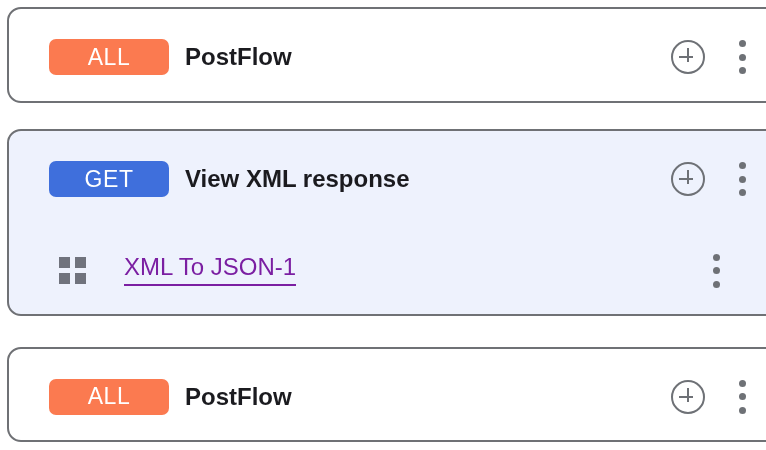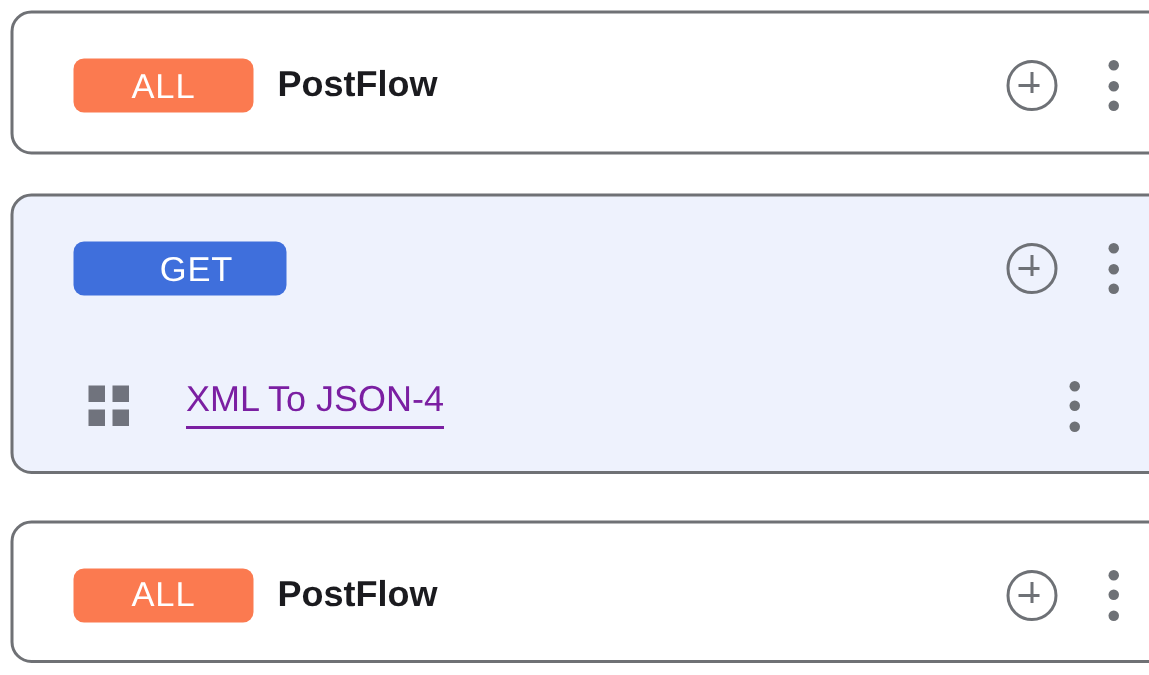--- a/index.html
+++ b/index.html
@@ -62,21 +62,21 @@
     align-items: center;
     justify-content: center;
     color: #ffffff;
     font-size: 23px;
     font-weight: 400;
     letter-spacing: 0.6px;
     flex: none;
     user-select: none;
   }
   .verb-all { background: #fb7a50; }
-  .verb-get { background: #3f6fdc; padding-left: 22px; }
+  .verb-get { background: #3f6fdc; }
 
   
   .flow-title {
     margin-left: 16px;
     font-size: 24px;
     font-weight: bold;
     color: #1b1b1f;
     white-space: nowrap;
   }
 
@@ -204,38 +204,39 @@
         <i></i>
         <i></i>
         <i></i>
       </div>
     </div>
   </div>
 
   <div class="flow-card card-getflow tinted">
     <div class="card-row">
       <div class="verb-badge verb-get">GET</div>
+      <div class="flow-title">View XML response</div>
     </div>
     <div class="row-actions">
       <div class="icon-add"></div>
       <div class="icon-kebab">
         <i></i>
         <i></i>
         <i></i>
       </div>
     </div>
 
     <div class="policy-row">
       <div class="icon-grid">
         <i></i>
         <i></i>
         <i></i>
         <i></i>
       </div>
-      <span class="policy-link">XML To JSON-4</span>
+      <span class="policy-link">XML To JSON-1</span>
       <div class="policy-actions">
         <div class="icon-kebab">
           <i></i>
           <i></i>
           <i></i>
         </div>
       </div>
     </div>
   </div>
 

